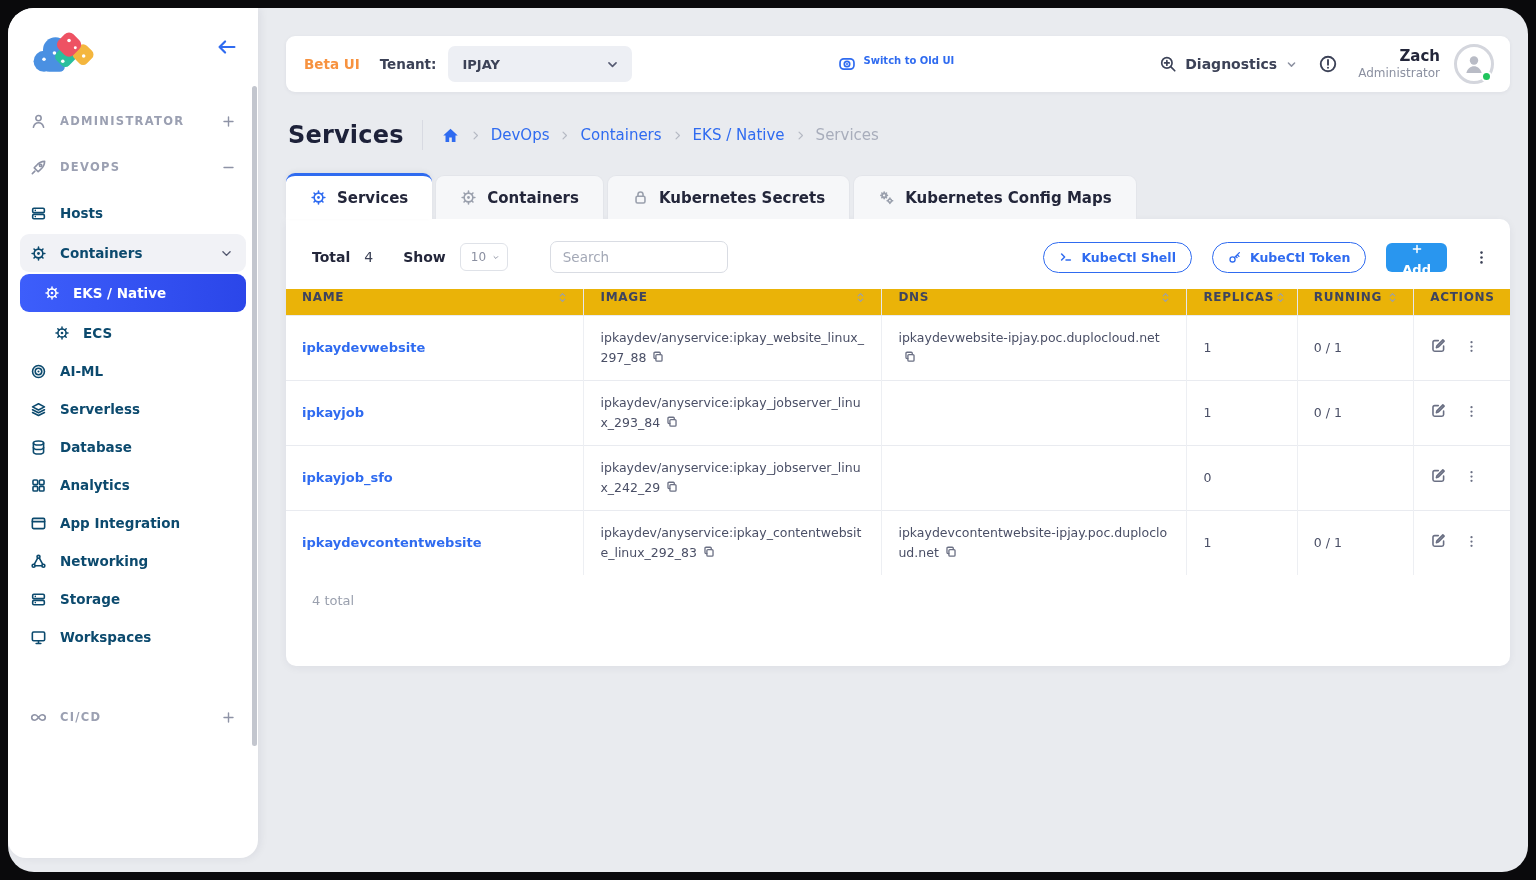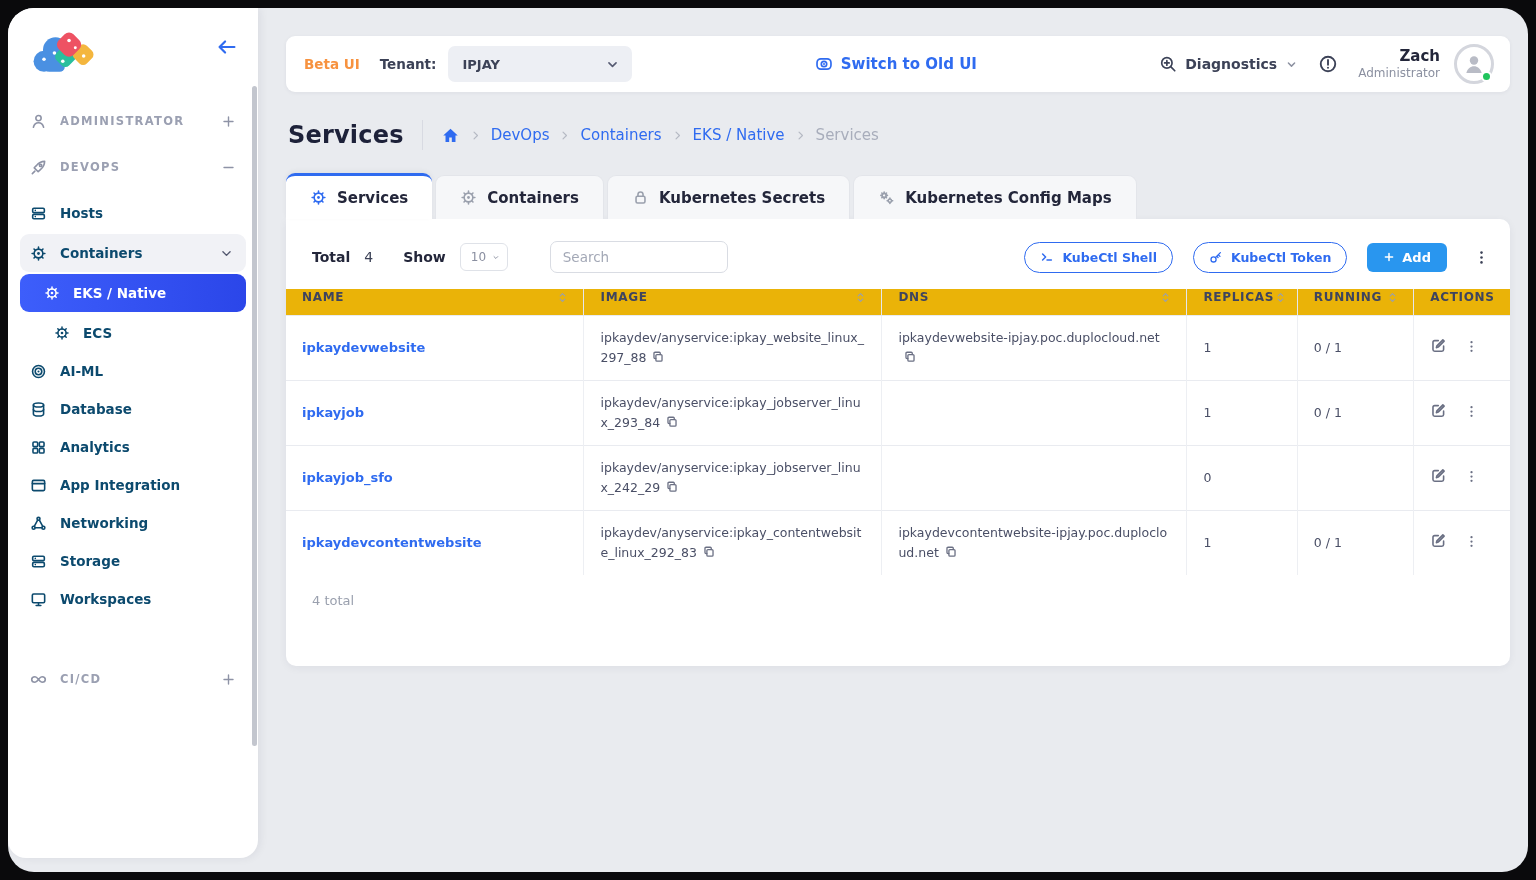--- a/index.html
+++ b/index.html
@@ -40,22 +40,22 @@
   .main { flex:1; padding:28px 18px 0 28px; min-width:0; }
 
   .topbar { height:56px; background:#fff; border-radius:9px; box-shadow:0 1px 4px rgba(30,34,60,.06);
     display:flex; align-items:center; padding:0 16px 0 18px; }
   .beta { color:#f7923f; font-size:13.5px; font-weight:bold; margin-right:20px; }
   .tenant-label { font-size:13.5px; color:#3c4257; font-weight:bold; margin-right:12px; }
   .tenant-select { width:184px; height:36px; background:#edeff4; border-radius:7px;
     display:flex; align-items:center; padding:0 12px 0 14px; cursor:pointer; }
   .tenant-select .val { flex:1; font-size:13px; font-weight:bold; color:#3c4257; }
   .tenant-select .icon { width:15px; height:15px; color:#565b72; }
-  .switch-link { margin:0 auto; display:flex; align-items:flex-end; gap:8px; color:#2f6bf0;
-    font-size:15px; font-weight:bold; cursor:pointer; }
+  .switch-link { margin:0 auto; display:flex; align-items:flex-start; gap:8px; color:#2f6bf0;
+    font-size:10px; font-weight:bold; cursor:pointer; }
   .switch-link .icon { width:18px; height:18px; }
   .topbar-right { display:flex; align-items:center; gap:14px; }
   .diag { display:flex; align-items:center; gap:8px; cursor:pointer; }
   .diag .icon { width:18px; height:18px; color:#3c4257; }
   .diag-label { font-size:14px; font-weight:bold; color:#3c4257; }
   .diag .chev { width:13px; height:13px; color:#8b90a0; }
   .alert-btn { width:20px; height:20px; color:#3c4257; cursor:pointer; margin:0 6px; }
   .user-block { text-align:right; line-height:1.25; }
   .user-name { font-size:15px; font-weight:bold; color:#23263a; }
   .user-role { font-size:12px; color:#8b90a0; }
@@ -97,21 +97,21 @@
     margin-left:42px; padding:0 12px; font-size:13.5px; color:#3c4257; outline:none;
     font-family:inherit; }
   .search-input::placeholder { color:#a3a8b6; }
   .toolbar-right { margin-left:auto; display:flex; align-items:center; gap:20px; }
   .btn-outline { display:flex; align-items:center; gap:8px; height:31px; padding:0 15px;
     border:1px solid #2f6bf0; border-radius:16px; background:#fff; color:#2f6bf0;
     font-size:12.5px; font-weight:bold; cursor:pointer; font-family:inherit; }
   .btn-outline .icon { width:14px; height:14px; }
   .btn-add { display:flex; align-items:center; gap:7px; height:29px; padding:0 16px;
     background:#2996ef; border:none; border-radius:6px; color:#fff; font-size:13px;
-    font-weight:bold; cursor:pointer; font-family:inherit; }
+    font-weight:bold; cursor:pointer; font-family:inherit;flex-direction:column; }
   .btn-add .icon { width:12px; height:12px; }
   .kebab-btn { width:17px; height:17px; color:#3c4257; cursor:pointer; margin-left:6px; }
 
   table.grid { width:100%; border-collapse:collapse; table-layout:fixed; }
   table.grid col.c-name { width:297px; } table.grid col.c-image { width:297px; }
   table.grid col.c-dns { width:304px; } table.grid col.c-repl { width:110px; }
   table.grid col.c-run { width:116px; } table.grid col.c-act { width:96px; }
   .grid thead th { background:#eab308; text-align:left; font-size:12px; font-weight:bold;
     color:#3e445e; letter-spacing:.7px; padding:1px 14px 11px 16px; border-left:1px solid #e4e7ee; }
   .grid thead th:first-child { border-left:none; }
@@ -221,20 +221,28 @@
             </svg></span>
           <span class="nav-label">ECS</span>
         </div>
         <div class="nav-row item">
           <span class="icon "><svg viewBox="0 0 16 16" fill="none" stroke="currentColor" stroke-width="1.5" stroke-linecap="round" stroke-linejoin="round">
               <circle cx="8" cy="8" r="5.6"></circle>
               <circle cx="8" cy="8" r="3.1"></circle>
               <circle cx="8" cy="8" r="1" fill="currentColor" stroke="none"></circle>
             </svg></span>
           <span class="nav-label">AI-ML</span>
+        </div>
+        <div class="nav-row item">
+          <span class="icon "><svg viewBox="0 0 16 16" fill="none" stroke="currentColor" stroke-width="1.5" stroke-linecap="round" stroke-linejoin="round">
+              <path d="M8 2.6l5.6 2.9L8 8.4 2.4 5.5 8 2.6z"></path>
+              <path d="M2.4 8.2L8 11.1l5.6-2.9"></path>
+              <path d="M2.4 10.8L8 13.7l5.6-2.9"></path>
+            </svg></span>
+          <span class="nav-label">Serverless</span>
         </div>
         <div class="nav-row item">
           <span class="icon "><svg viewBox="0 0 16 16" fill="none" stroke="currentColor" stroke-width="1.5" stroke-linecap="round" stroke-linejoin="round">
               <ellipse cx="8" cy="3.8" rx="4.8" ry="1.9"></ellipse>
               <path d="M3.2 3.8v8.4c0 1.1 2.1 1.9 4.8 1.9s4.8-.8 4.8-1.9V3.8"></path>
               <path d="M3.2 8c0 1.1 2.1 1.9 4.8 1.9S12.8 9.1 12.8 8"></path>
             </svg></span>
           <span class="nav-label">Database</span>
         </div>
         <div class="nav-row item">

